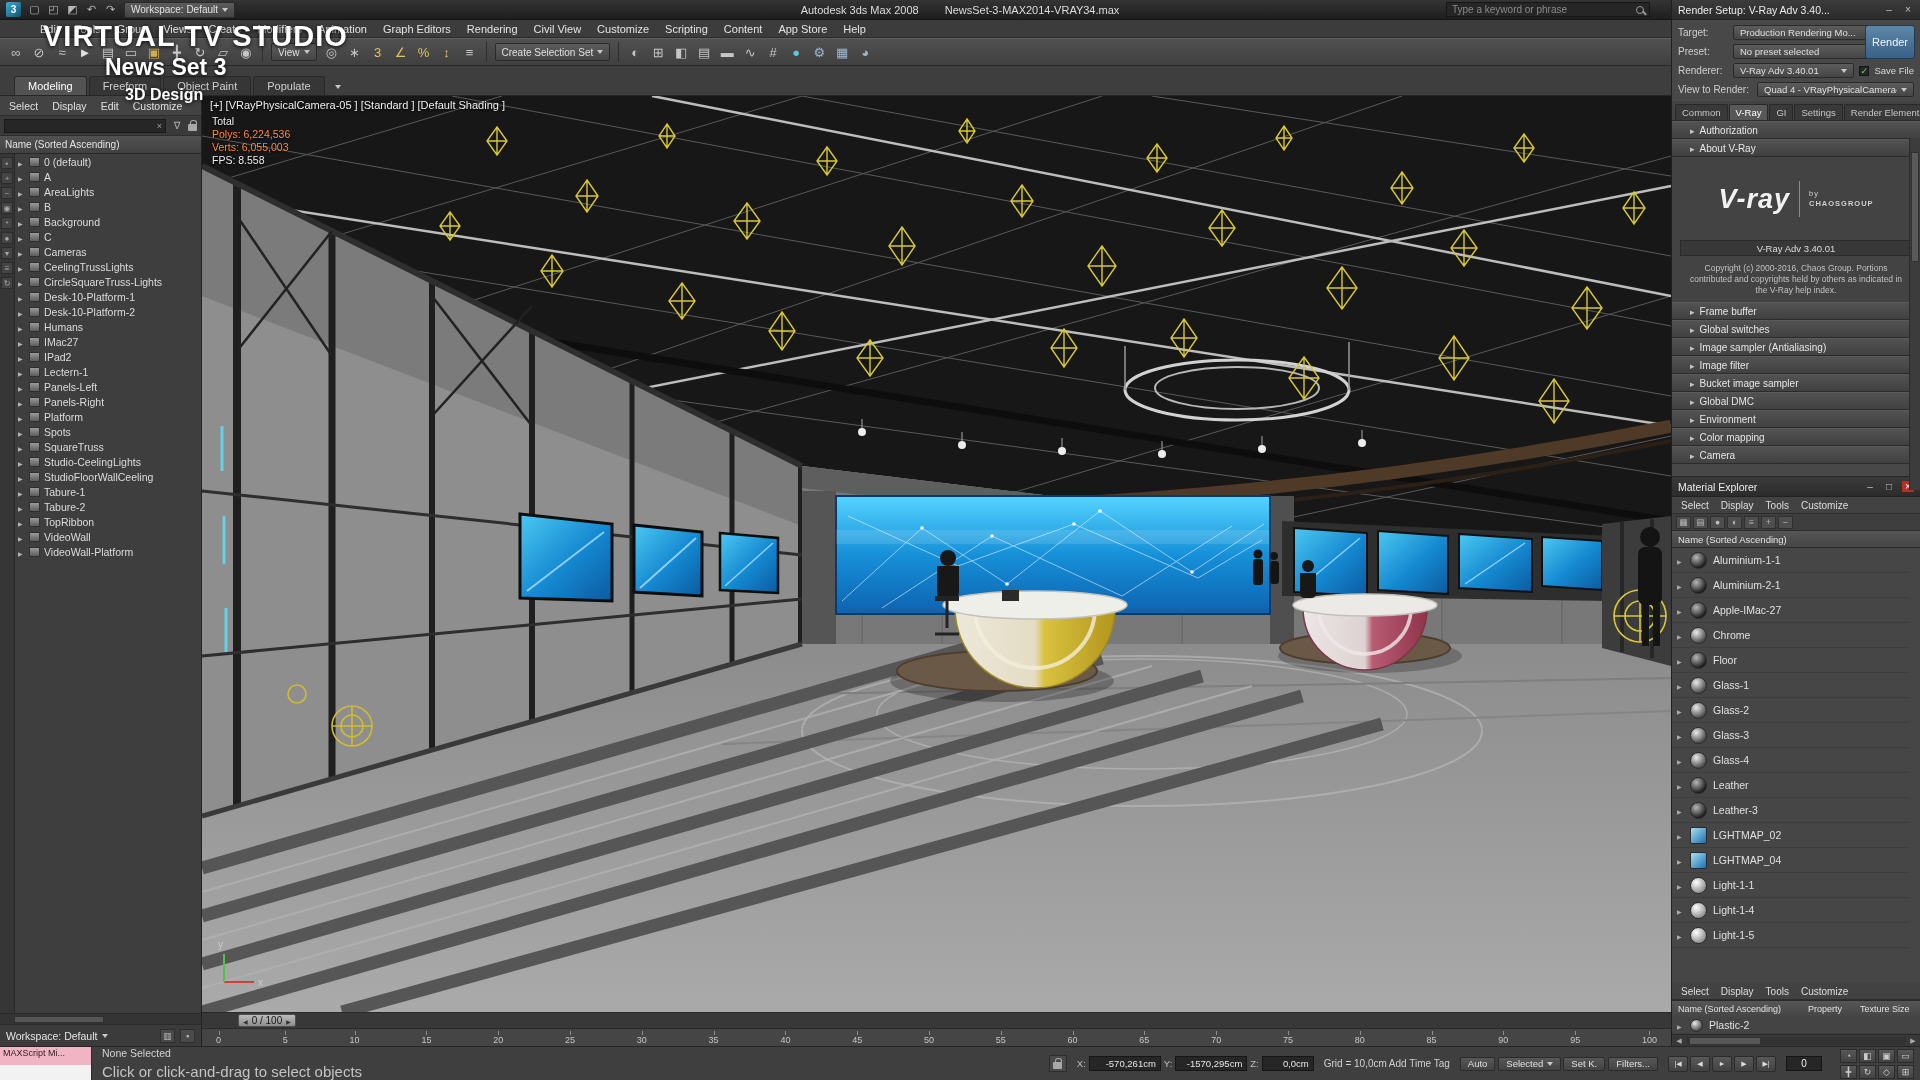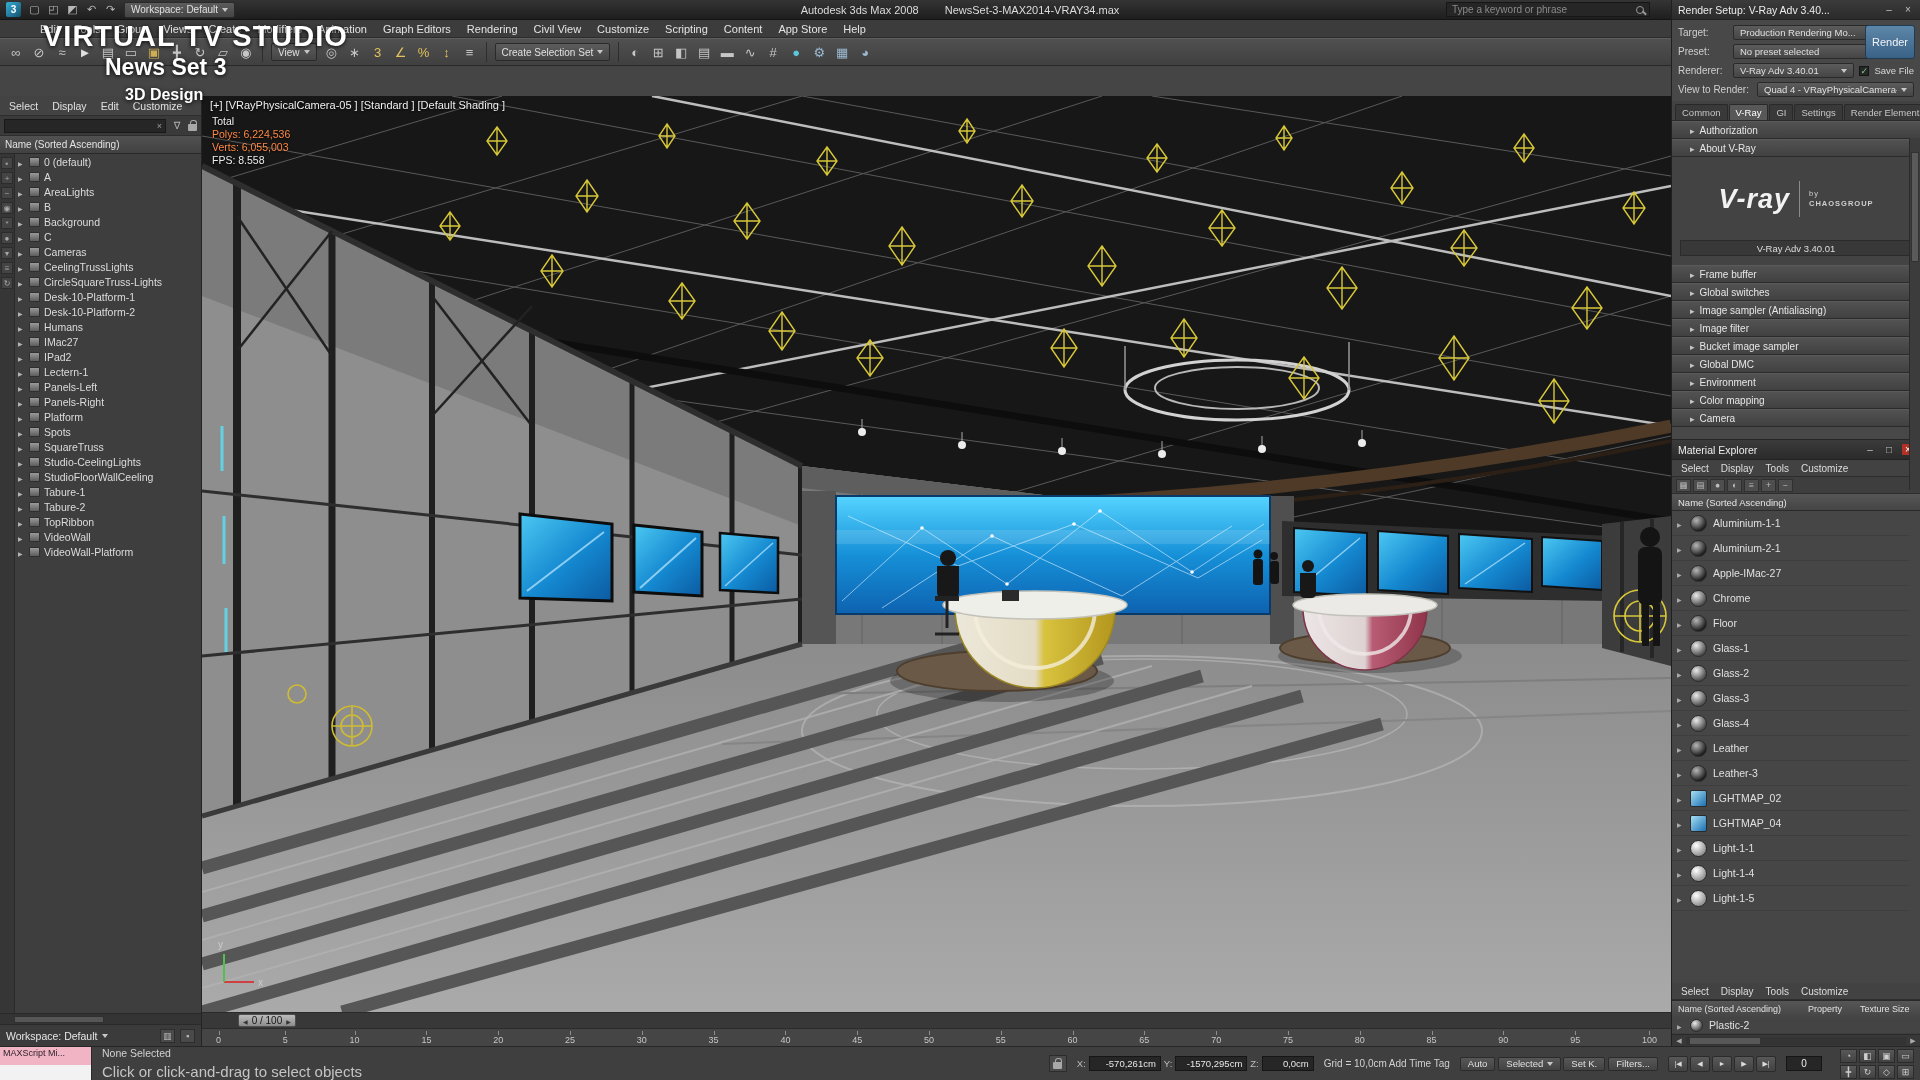--- a/index.html
+++ b/index.html
@@ -260,20 +260,30 @@
         <span class="ticon">▬</span>
         <span class="ticon">∿</span>
         <span class="ticon">#</span>
         <span class="ticon" style="color: rgb(91, 200, 216);">●</span>
         <span class="ticon" style="color: rgb(154, 184, 208);">⚙</span>
         <span class="ticon" style="color: rgb(154, 184, 208);">▦</span>
         <span class="ticon" style="color: rgb(154, 184, 208);">◕</span>
       </div>
   </div>
 
+  <div class="ribbon">
+    <div class="rtabs">
+
+    <span>Modeling</span>
+        <span>Freeform</span>
+        <span>Object Paint</span>
+        <span>Populate</span>
+      </div>
+    <i class="car ribbon-caret"></i>
+  </div>
 
   <div class="scene-explorer">
     <div class="se-menu">
 
     <span>Select</span>
         <span>Display</span>
         <span>Edit</span>
         <span>Customize</span>
       </div>
     <div class="se-search">
@@ -916,20 +926,21 @@
       <span class="arr"></span>
       <span>About V-Ray</span>
     </div>
     <div class="about-body">
       <div class="vray-logo">
         <span class="vray-v">V-ray</span>
         <span class="vray-sep"></span>
         <span class="vray-by"><span>by</span><br><b>CHAOSGROUP</b></span>
       </div>
       <div class="vray-version">V-Ray Adv 3.40.01</div>
+      <div class="vray-copy">Copyright (c) 2000-2016, Chaos Group. Portions contributed and copyrights held by others as indicated in the V-Ray help index.</div>
     </div>
     <div>
 
         <div class="rollout">
           <span class="arr"></span>
           <span>Frame buffer</span>
         </div>
 
         <div class="rollout">
           <span class="arr"></span>

